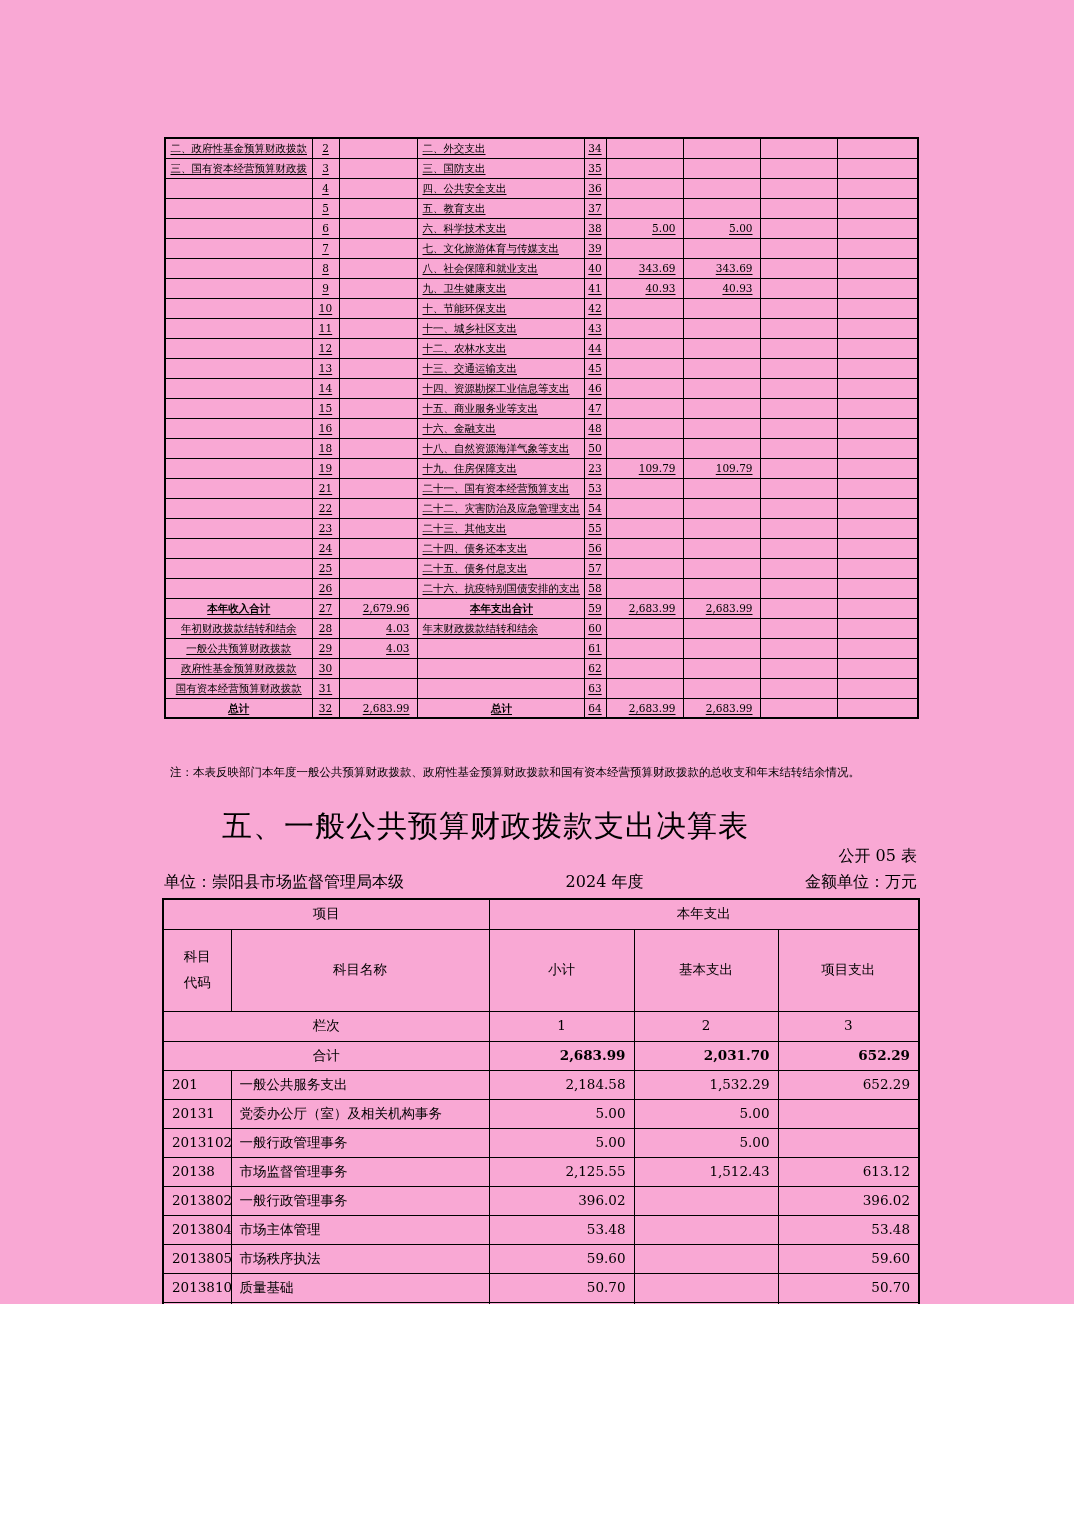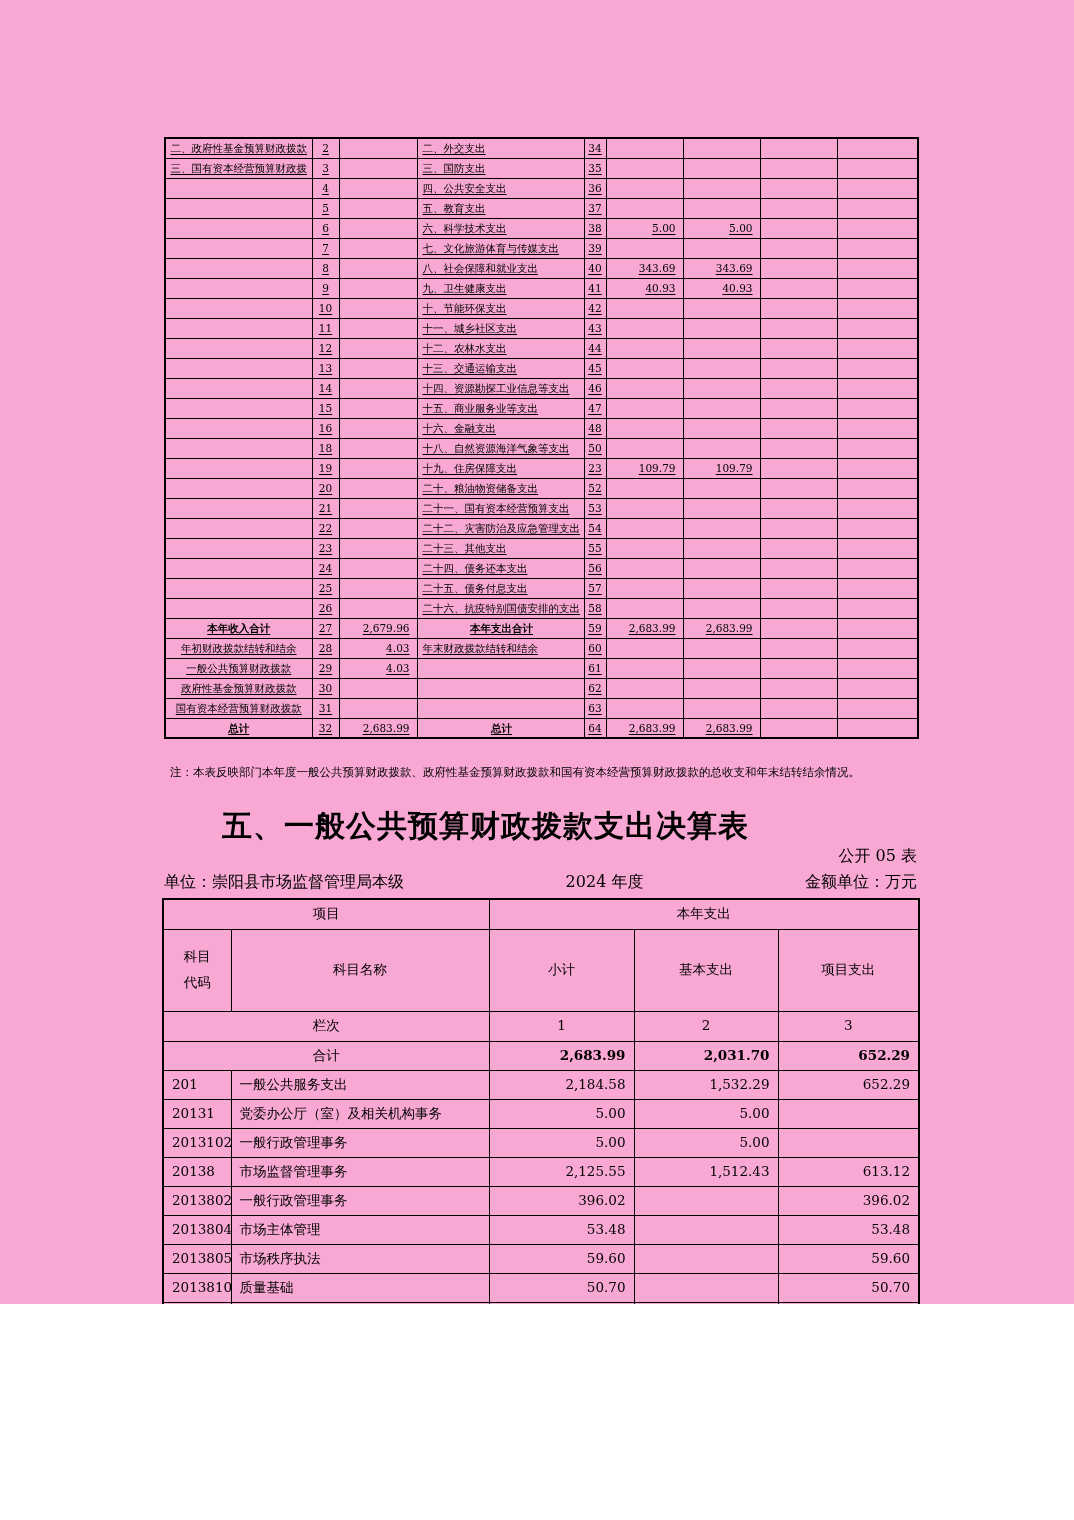--- a/index.html
+++ b/index.html
@@ -14,21 +14,21 @@
   table.t1 tr{height:20px;}
   .t1 .c-lname{text-align:center;}
   .t1 .c-no{text-align:center;padding:0 1px;}
   .t1 .c-val{text-align:right;padding-right:7px;}
   .t1 .c-rname{text-align:left;padding-left:5px;}
   .t1 .bold{font-weight:bold;}
   .t1 .c-rname.bold{text-align:center;}
 
   
   .note{position:absolute;left:170px;top:766px;width:760px;font-size:11.5px;line-height:1.2;}
-  .sec-title{position:absolute;left:222px;top:806px;font-size:30px;font-weight:bold;
+  .sec-title{position:absolute;left:222px;top:806px;font-size:30px;font-weight:normal;
              font-family:"DejaVu Sans","Liberation Sans",sans-serif;letter-spacing:1px;}
   .pub-code{position:absolute;left:164px;top:846px;width:753px;text-align:right;font-size:16px;}
   .meta{position:absolute;left:164px;top:872px;width:753px;display:flex;
         justify-content:space-between;font-size:16px;}
 
   
   table.t2{position:absolute;left:162px;top:898px;width:756px;border-collapse:collapse;
            table-layout:fixed;font-size:13.5px;border:2px solid #000;}
   table.t2 td{border:1.5px solid #000;padding:0 8px;overflow:hidden;line-height:1.9;}
   .t2 .hc{text-align:center;white-space:normal;}
@@ -237,31 +237,20 @@
           <td class="c-val"></td>
         </tr>
         <tr>
           <td class="c-lname"></td>
           <td class="c-no">19</td>
           <td class="c-val"></td>
           <td class="c-rname">十九、住房保障支出</td>
           <td class="c-no">23</td>
           <td class="c-val">109.79</td>
           <td class="c-val">109.79</td>
-          <td class="c-val"></td>
-          <td class="c-val"></td>
-        </tr>
-        <tr>
-          <td class="c-lname"></td>
-          <td class="c-no">20</td>
-          <td class="c-val"></td>
-          <td class="c-rname">二十、粮油物资储备支出</td>
-          <td class="c-no">52</td>
-          <td class="c-val"></td>
-          <td class="c-val"></td>
           <td class="c-val"></td>
           <td class="c-val"></td>
         </tr>
         <tr>
           <td class="c-lname"></td>
           <td class="c-no">21</td>
           <td class="c-val"></td>
           <td class="c-rname">二十一、国有资本经营预算支出</td>
           <td class="c-no">53</td>
           <td class="c-val"></td>

